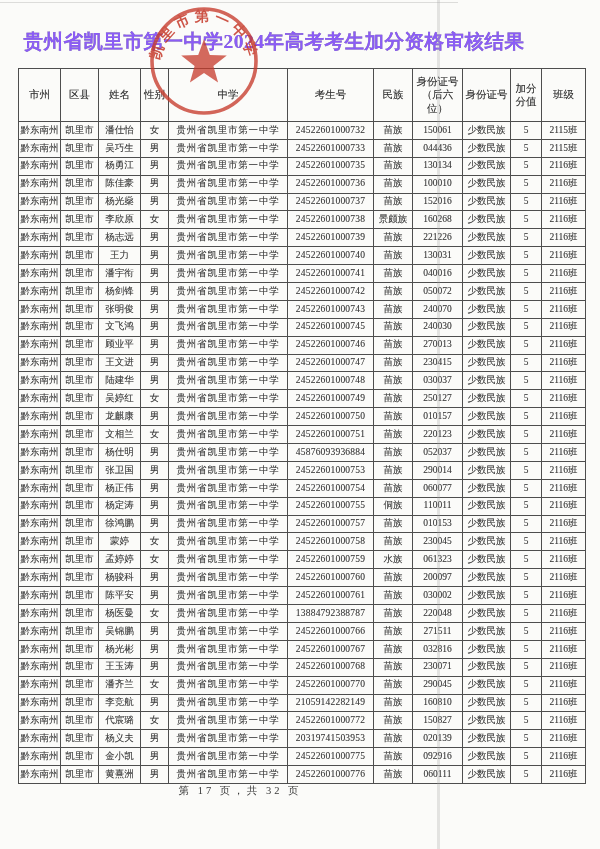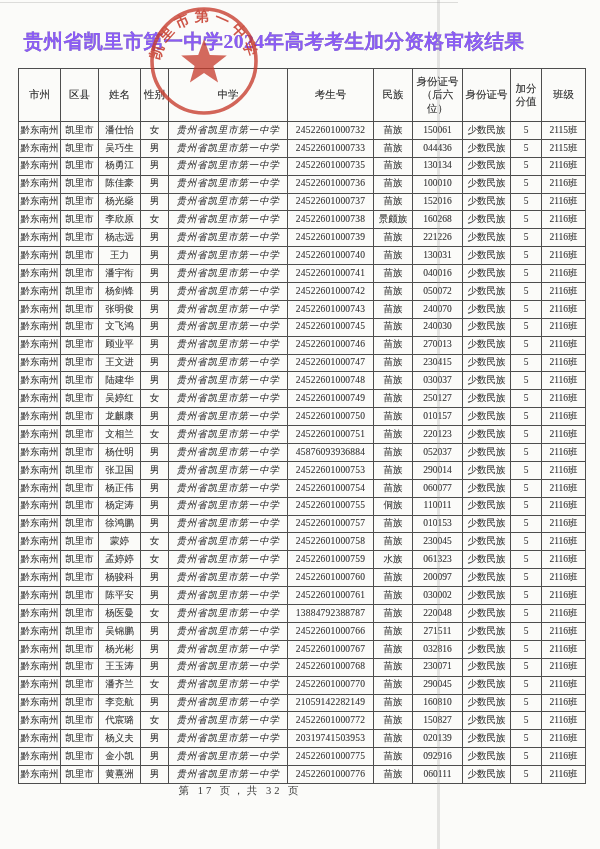--- a/index.html
+++ b/index.html
@@ -35,21 +35,21 @@
     overflow:hidden;
     color:#3e3e3e;
     text-shadow:0 0 0.4px rgba(70,70,70,0.45);
   }
   table.results th{
     height:52px;font-weight:normal;font-size:10.5px;line-height:1.25;color:#333;
   }
   table.results td{
     height:16.9px;font-size:9.5px;line-height:1;
   }
-  td.col-school{font-size:10px;letter-spacing:0.8px;font-style:italic;}
+  td.col-school{font-size:10px;letter-spacing:0.8px;}
   td.col-examno{font-size:9.5px;letter-spacing:0.2px;}
   td.col-region{font-size:9px;}
   .doc-footer{
     position:absolute;top:784px;left:0;width:480px;text-align:center;
     font-size:10.5px;color:#3a3a3a;letter-spacing:3px;z-index:2;
   }
 </style>
 </head>
 <body>
 

